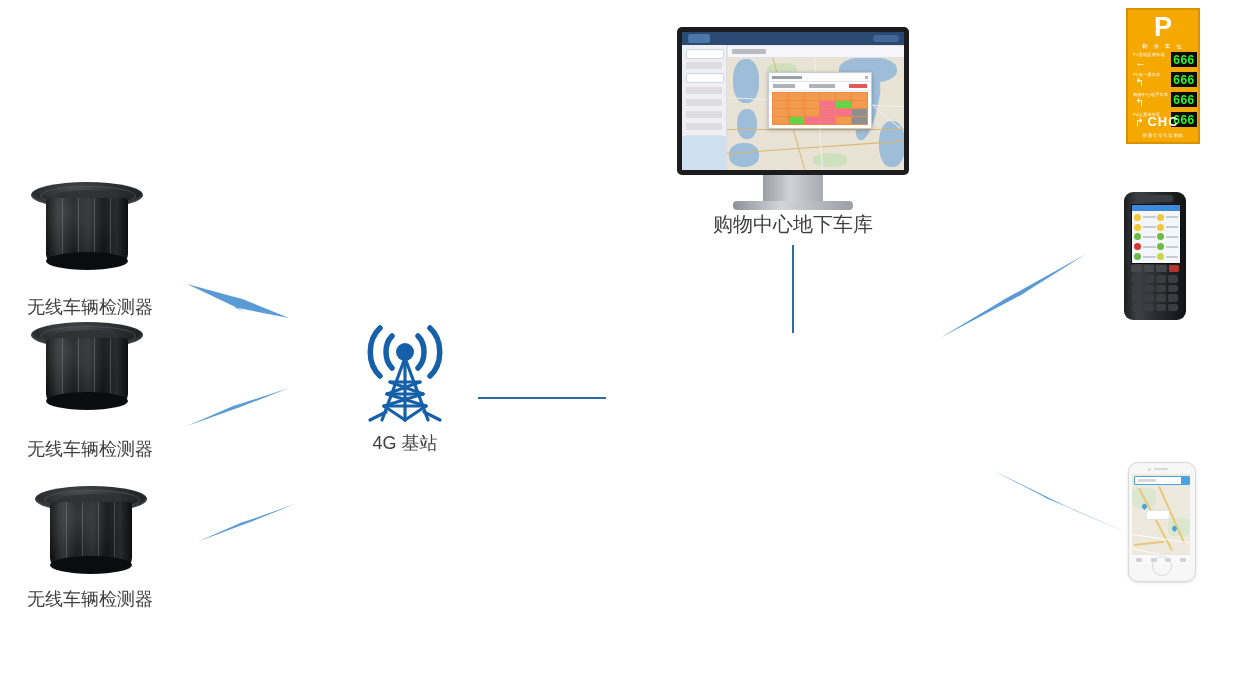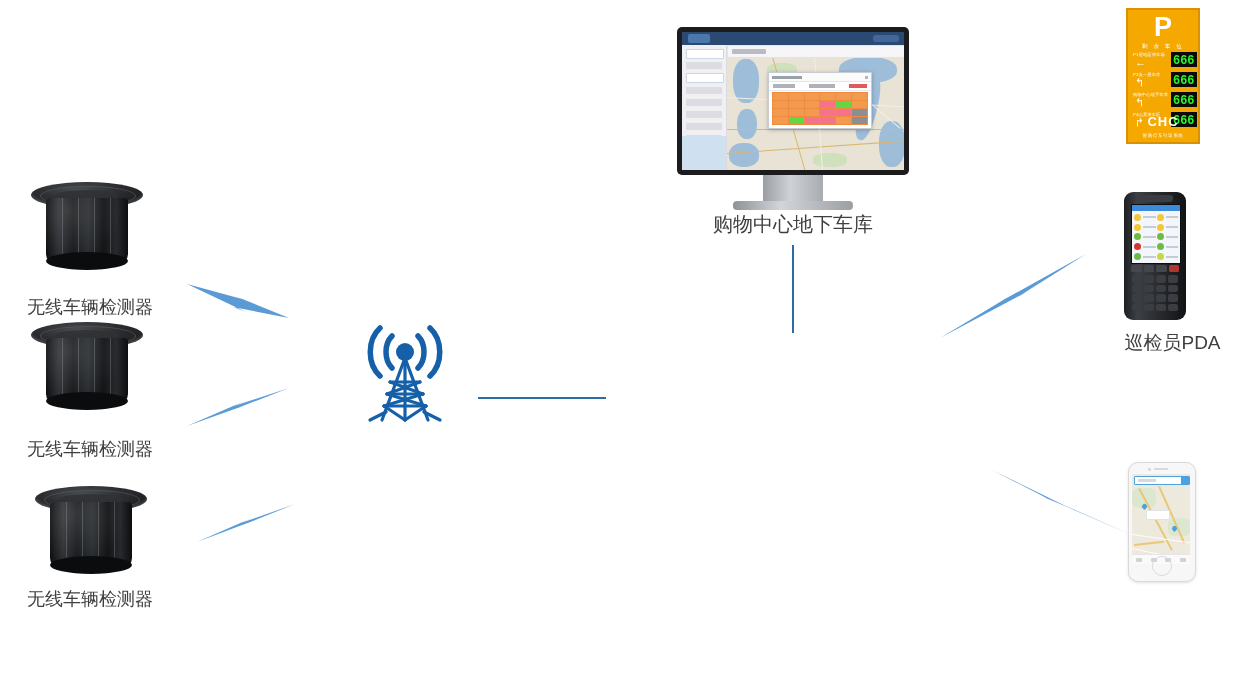--- a/index.html
+++ b/index.html
@@ -236,20 +236,21 @@
         <path d="M35 72 L74 84"></path>
         <path d="M71 72 L32 84"></path>
         <path d="M32 84 L53 98"></path>
         <path d="M74 84 L53 98"></path>
         <path d="M53 36 L53 98"></path>
         <path d="M18 98 L34 90"></path>
         <path d="M88 98 L72 90"></path>
       </g>
     </svg>
   </div>
+  <div class="cap s18" style="left:330px;top:432px;width:150px;">4G 基站</div>
 
   <div class="wire" style="left:478px;top:397px;width:128px;height:2px;"></div>
 
   <div class="wire" style="left:792px;top:245px;width:2px;height:88px;"></div>
 
 
   <div class="bolt" style="left:938px;top:252px;">
     <svg width="150" height="90" viewBox="0 0 150 90">
       <path d="M2 86 L72 44 L58 52 L148 2 L78 46 L92 38 Z" fill="#5B9BD5"></path>
     </svg>
@@ -459,21 +460,20 @@
       <div class="key"></div>
         <div class="key"></div>
       <div class="key"></div>
         <div class="key"></div>
       <div class="key"></div>
         <div class="key"></div>
       <div class="key"></div>
         <div class="key"></div>
     </div>
   </div>
-  <div class="cap s19" style="left:1085px;top:330px;width:175px;">巡检员PDA</div>
 
   <div class="phone" style="left:1128px;top:462px;width:66px;height:118px;">
     <div class="body"></div>
     <div class="cam"></div>
     <div class="spk"></div>
     <div class="scr">
       <div class="mg" style="left:0px;top:14px;width:24px;height:20px;"></div>
       <div class="mg" style="left:36px;top:44px;width:22px;height:18px;"></div>
       <div class="mroad" style="left:8px;top:14px;width:70px;height:2px;transform:rotate(62deg);"></div>
       <div class="mroad" style="left:28px;top:12px;width:62px;height:1.6px;transform:rotate(66deg);"></div>

